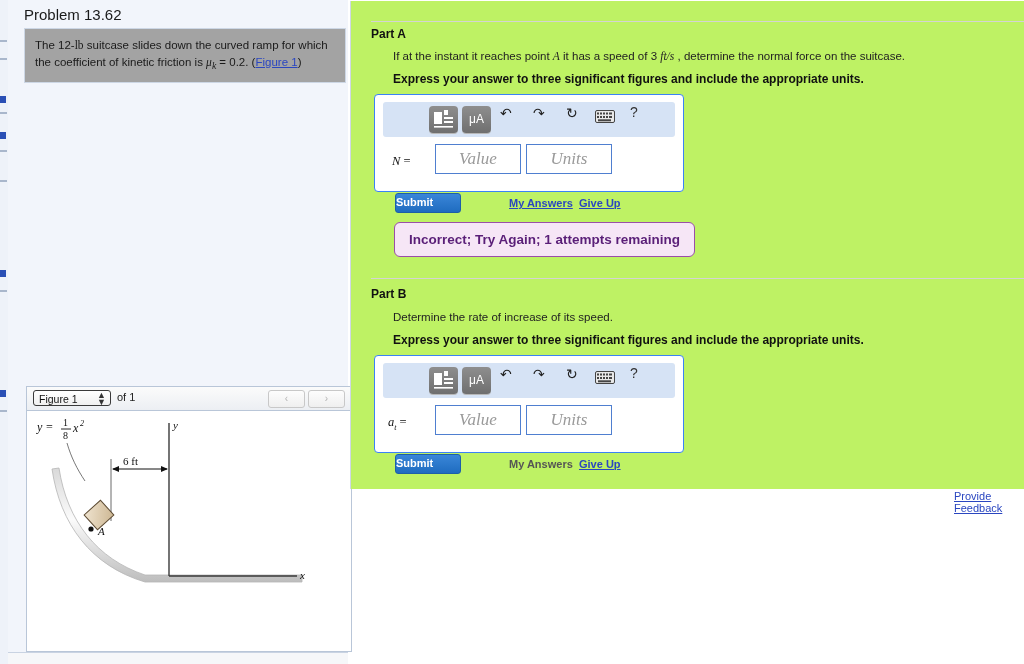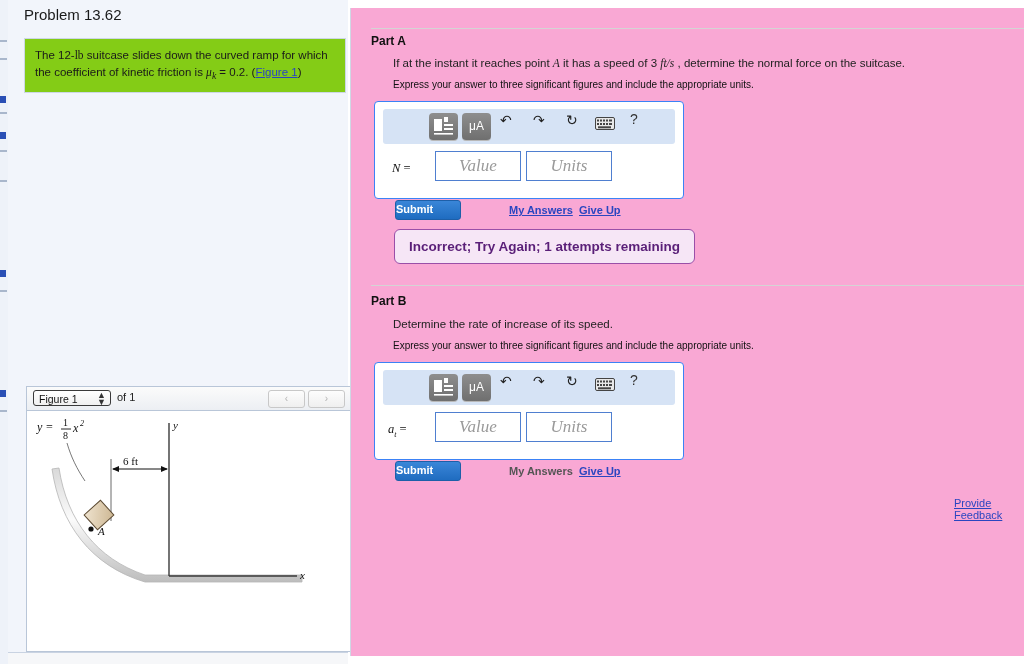--- a/index.html
+++ b/index.html
@@ -14,22 +14,22 @@
   
   .edge-strip{position:absolute;left:0;top:0;width:8px;height:664px;background:#eef2f9;border-right:1px solid #c9d3e2;}
   .edge-mark{position:absolute;left:0;width:7px;height:2px;background:#a9b7cc;}
   .edge-link{position:absolute;left:0;width:6px;height:7px;background:#2a4fb5;}
 
   
   .left-col{position:absolute;left:8px;top:0;width:340px;height:664px;background:#f2f5fb;}
   .left-inner{position:absolute;left:4px;top:0;width:336px;height:664px;background:#f2f5fb;}
   .problem-title{position:absolute;left:12px;top:6px;font-size:15px;color:#1a1a1a;font-family:"Liberation Sans",sans-serif;}
   .statement-box{
-    position:absolute;left:12px;top:38px;width:300px;
-    background:#84cc16;border:1px solid #cdd7e5;
+    position:absolute;left:12px;top:28px;width:300px;
+    background:#a3a3a3;border:1px solid #cdd7e5;
     padding:8px 10px 9px 10px;line-height:1.45;font-size:11.5px;color:#1a1a1a;
   }
   .statement-box .mjx{font-family:"Liberation Serif",serif;font-style:italic;}
   .statement-box .unit{font-family:"Liberation Serif",serif;font-style:normal;}
   .figlink{color:#2a46c0;text-decoration:underline;cursor:pointer;}
 
   
   .figure-panel{position:absolute;left:14px;top:386px;width:324px;height:264px;border:1px solid #b9c6d8;background:#ffffff;}
   .figure-bar{position:relative;height:23px;background:linear-gradient(#fbfbfb,#eceff3);border-bottom:1px solid #b9c6d8;}
   .fig-select{
@@ -41,26 +41,26 @@
   .fig-of{position:absolute;left:90px;top:4px;font-size:11px;color:#222;}
   .nav-btn{
     position:absolute;top:3px;width:35px;height:16px;border:1px solid #c8c8c8;border-radius:3px;
     background:linear-gradient(#fdfdfd,#efefef);color:#b4b4b4;font-size:10px;text-align:center;line-height:15px;
   }
   .nav-prev{right:46px;}
   .nav-next{right:6px;}
   .figure-canvas{position:relative;width:100%;height:240px;background:#ffffff;}
 
   
-  .right-col{position:absolute;left:350px;top:8px;width:674px;height:648px;background:#f9a8d4;border-left:1px solid #cfd8e4;}
+  .right-col{position:absolute;left:350px;top:1px;width:674px;height:488px;background:#bef264;border-left:1px solid #cfd8e4;}
   .part-rule{position:absolute;left:20px;width:654px;height:1px;background:#d4d4d4;}
   .part-head{position:absolute;left:20px;font-weight:bold;font-size:12px;color:#111;}
   .part-q{position:absolute;left:42px;font-size:11.5px;color:#222;}
   .part-q .mjx{font-family:"Liberation Serif",serif;font-style:italic;}
-  .part-bold{position:absolute;left:42px;font-size:10px;font-weight:normal;color:#111;}
+  .part-bold{position:absolute;left:42px;font-size:12px;font-weight:bold;color:#111;}
 
   
   .ans-box{position:absolute;left:23px;border:1px solid #3b82f6;border-radius:4px;background:#ffffff;width:308px;}
   .ans-toolbar{margin:7px 8px 0 8px;height:35px;background:#d6e3f5;border-radius:3px;position:relative;}
   .tb-btn{position:absolute;top:4px;width:29px;height:27px;border-radius:4px;background:linear-gradient(#8e8e8e,#6f6f6f);box-shadow:0 1px 0 #b8b8b8;}
   .tb-btn.b1{left:46px;}
   .tb-btn.b2{left:79px;}
   .tb-ico{position:absolute;left:0;top:0;width:29px;height:27px;}
   .tb-sym{position:absolute;top:3px;font-size:14px;color:#222;font-family:"Liberation Serif",serif;}
   .tb-undo{left:117px;}

